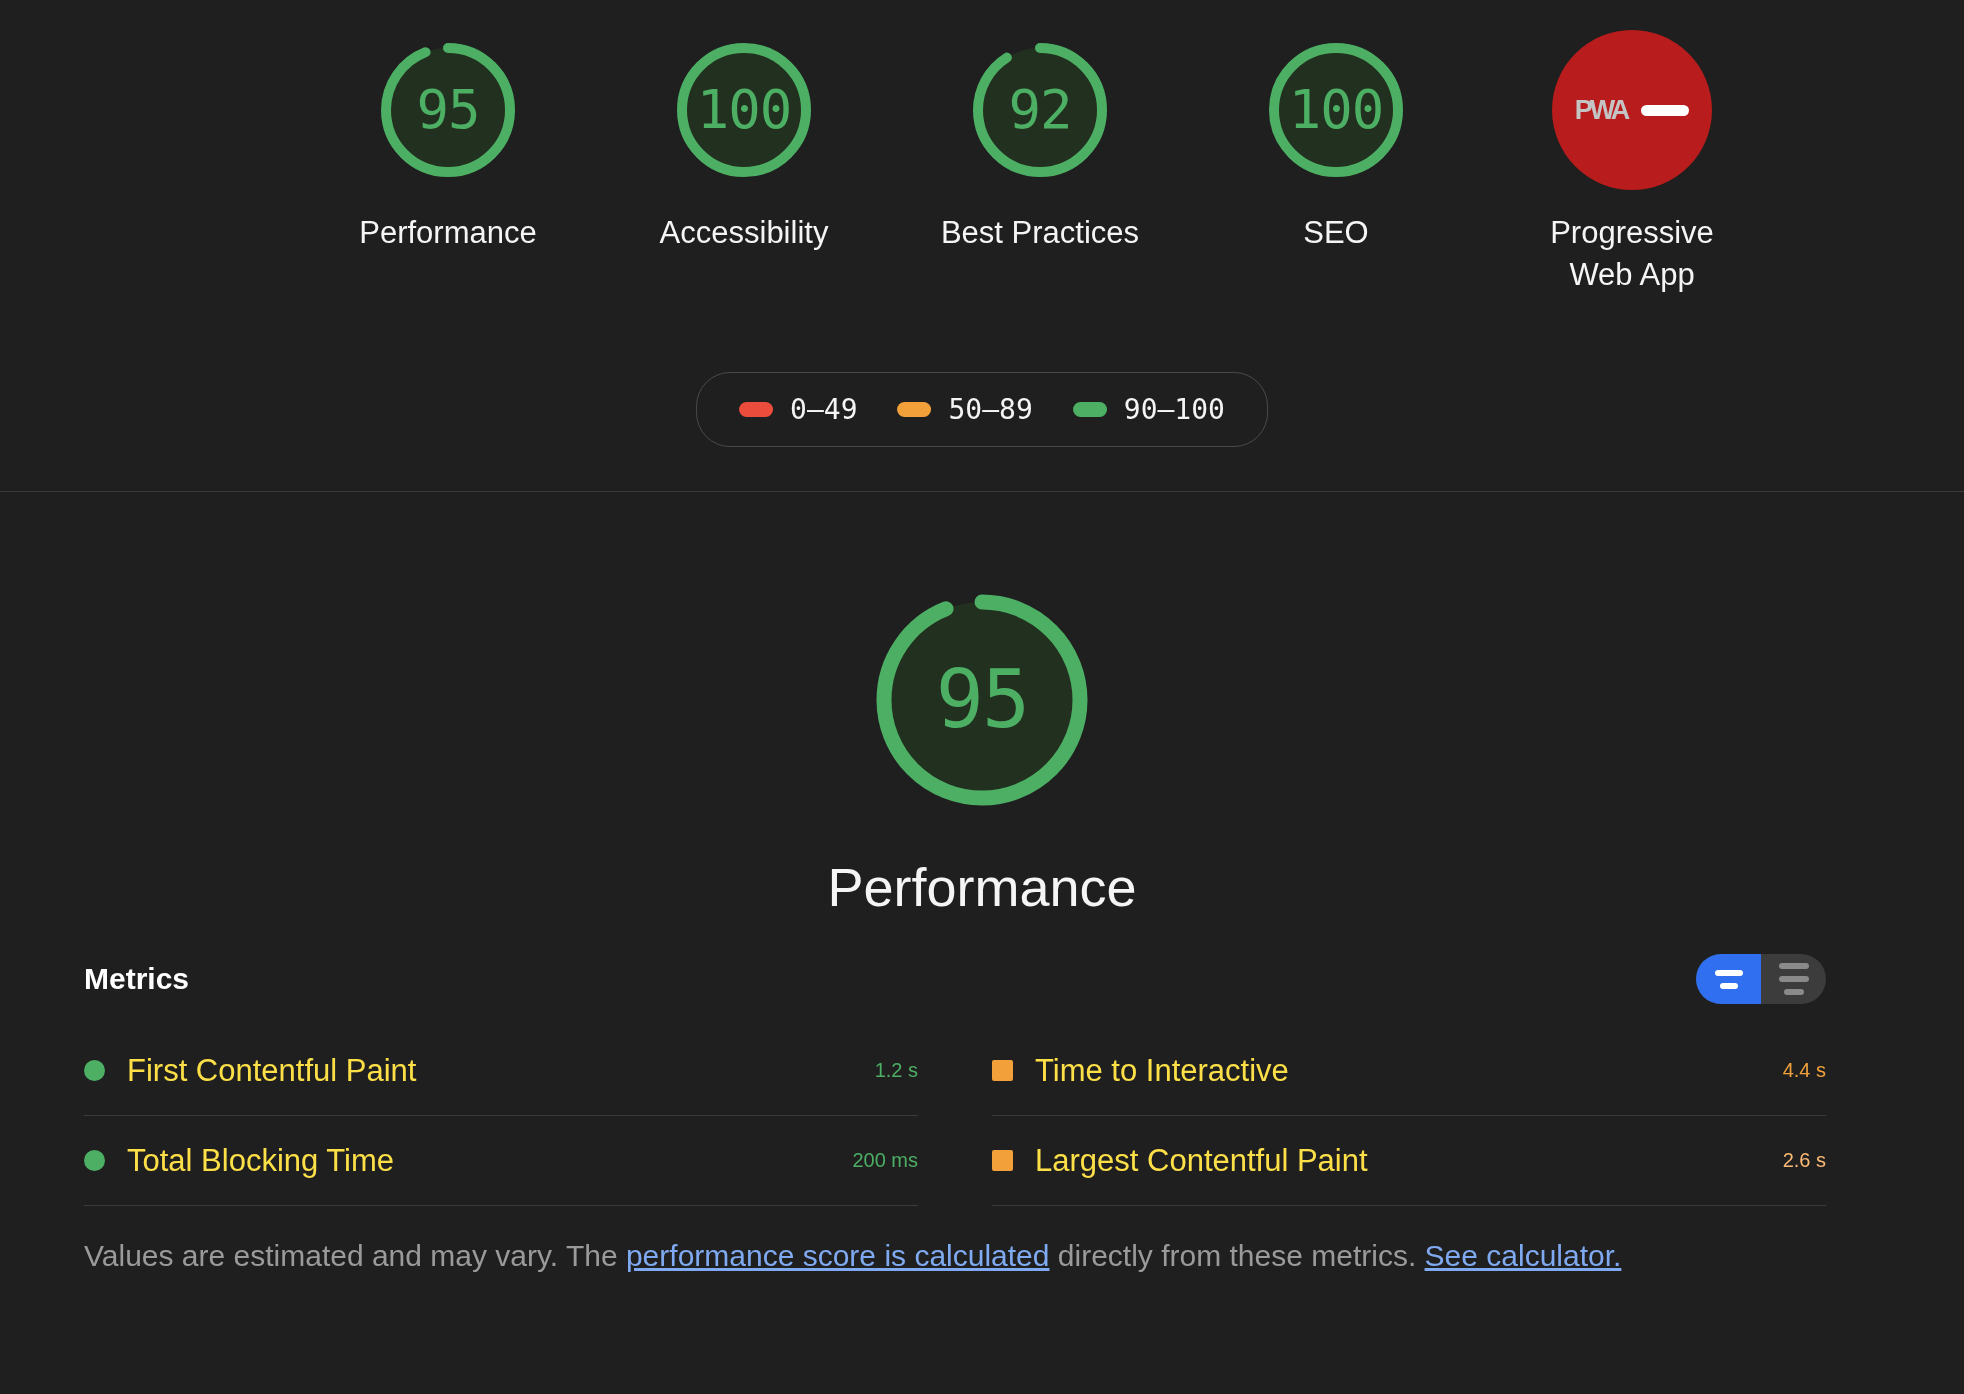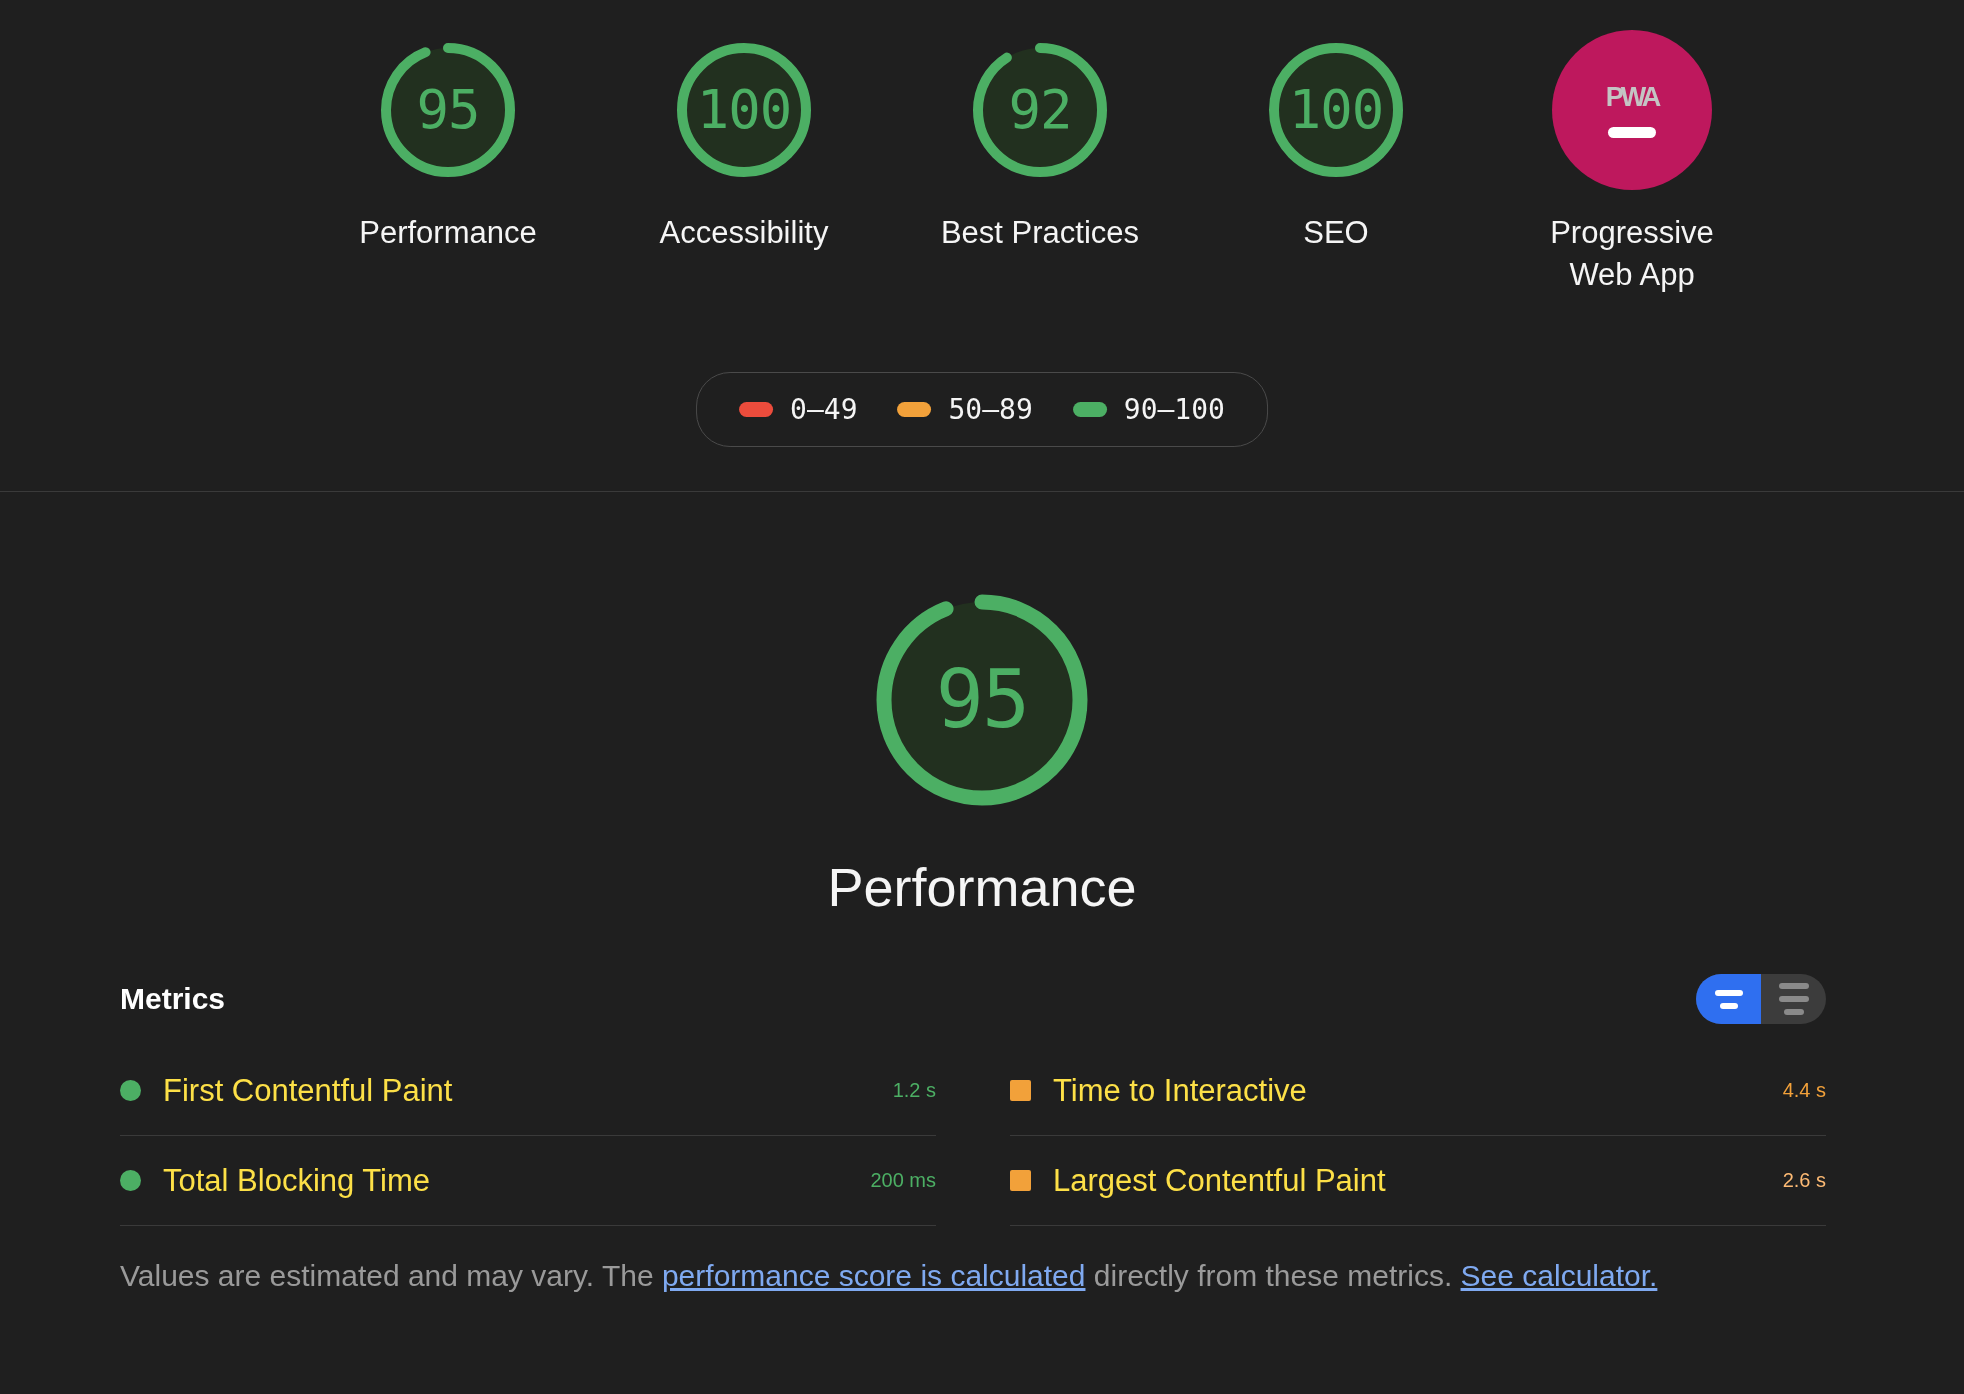--- a/index.html
+++ b/index.html
@@ -72,23 +72,23 @@
     text-align: center;
     color: #f5f5f5;
     max-width: 230px;
   }
 
   
   .pwa-badge {
     width: 160px;
     height: 160px;
     border-radius: 50%;
-    background: #be185d;
-    display: flex;
-    flex-direction: column;
+    background: #b91c1c;
+    display: flex;
+    flex-direction: row;
     align-items: center;
     justify-content: center;
     gap: 14px;
   }
   .pwa-logo {
     font-family: "Liberation Sans", sans-serif;
     font-weight: bold;
     font-size: 27px;
     letter-spacing: -3px;
     color: #c4c4c4;
@@ -161,22 +161,22 @@
   }
   .category-title {
     margin-top: 30px;
     font-size: 54px;
     font-weight: normal;
     color: #f5f5f5;
   }
 
   
   .metrics-block {
-    margin-top: 56px;
-    padding: 0 138px 0 120px;
+    margin-top: 36px;
+    padding: 0 138px 0 84px;
   }
   .metrics-header {
     display: flex;
     align-items: center;
     justify-content: space-between;
     padding-bottom: 22px;
   }
   .metrics-heading {
     font-size: 30px;
     font-weight: bold;

